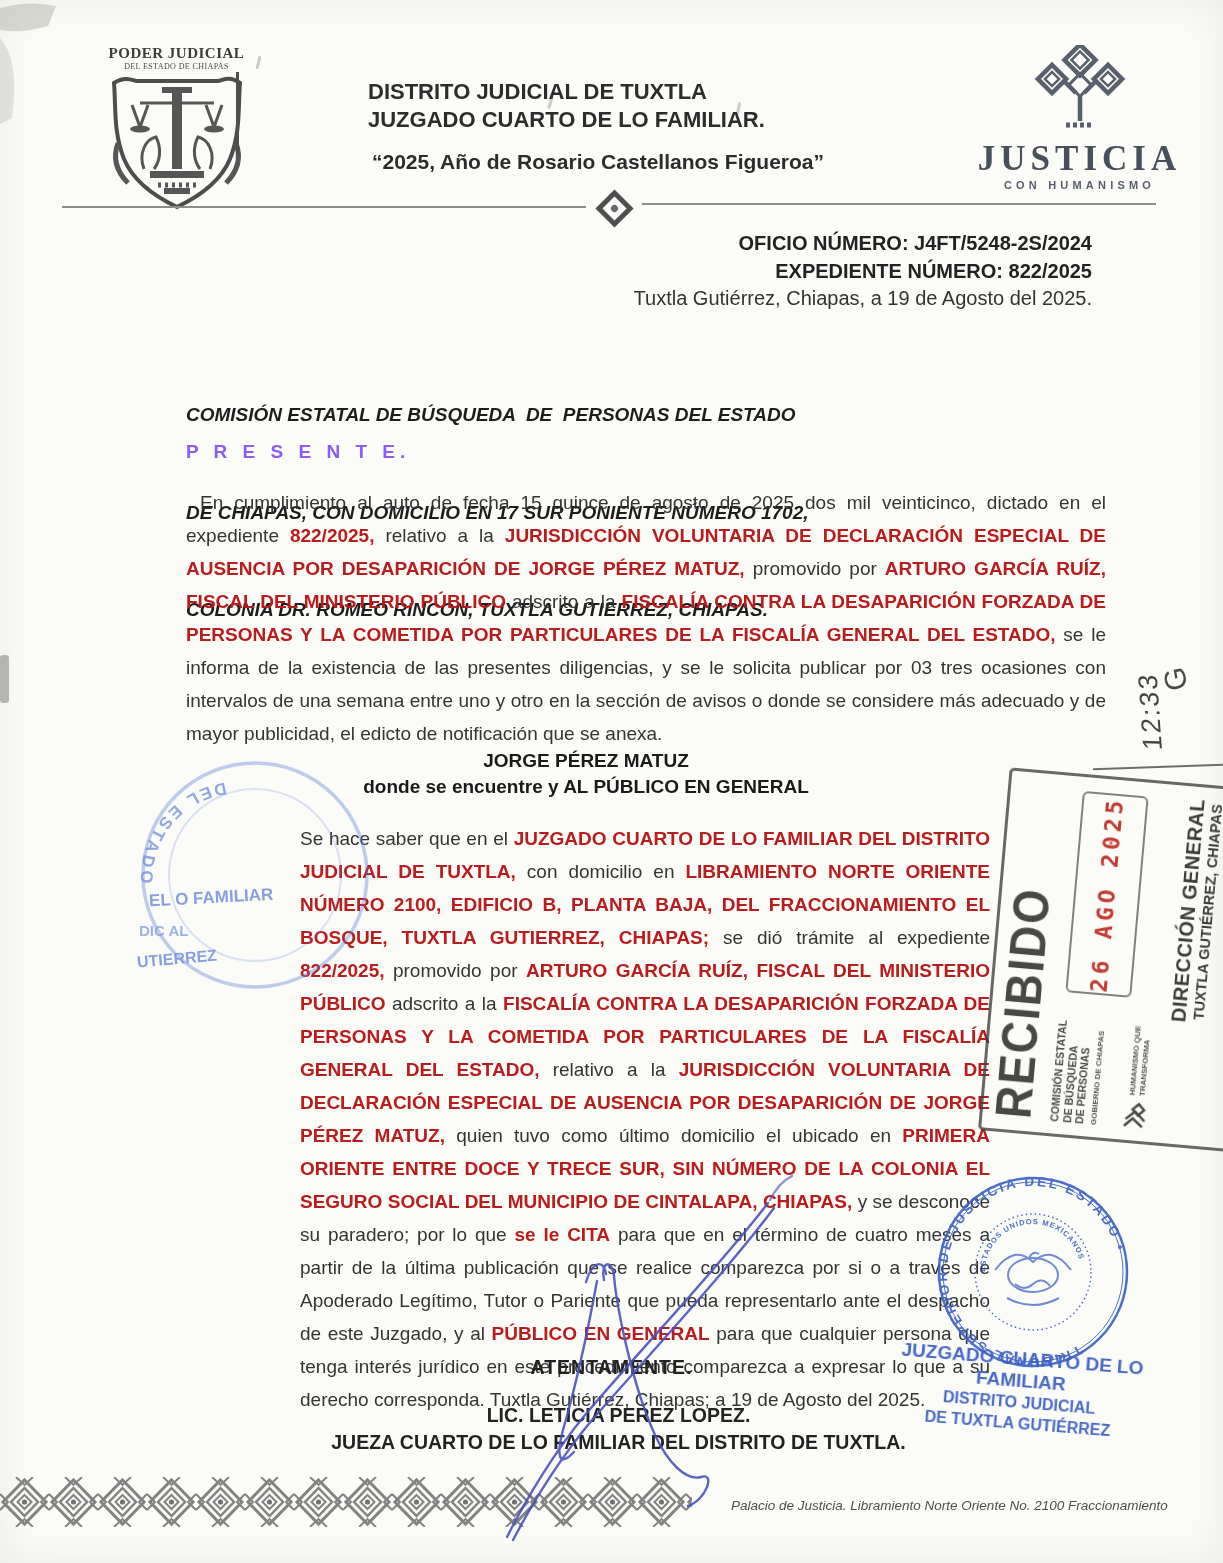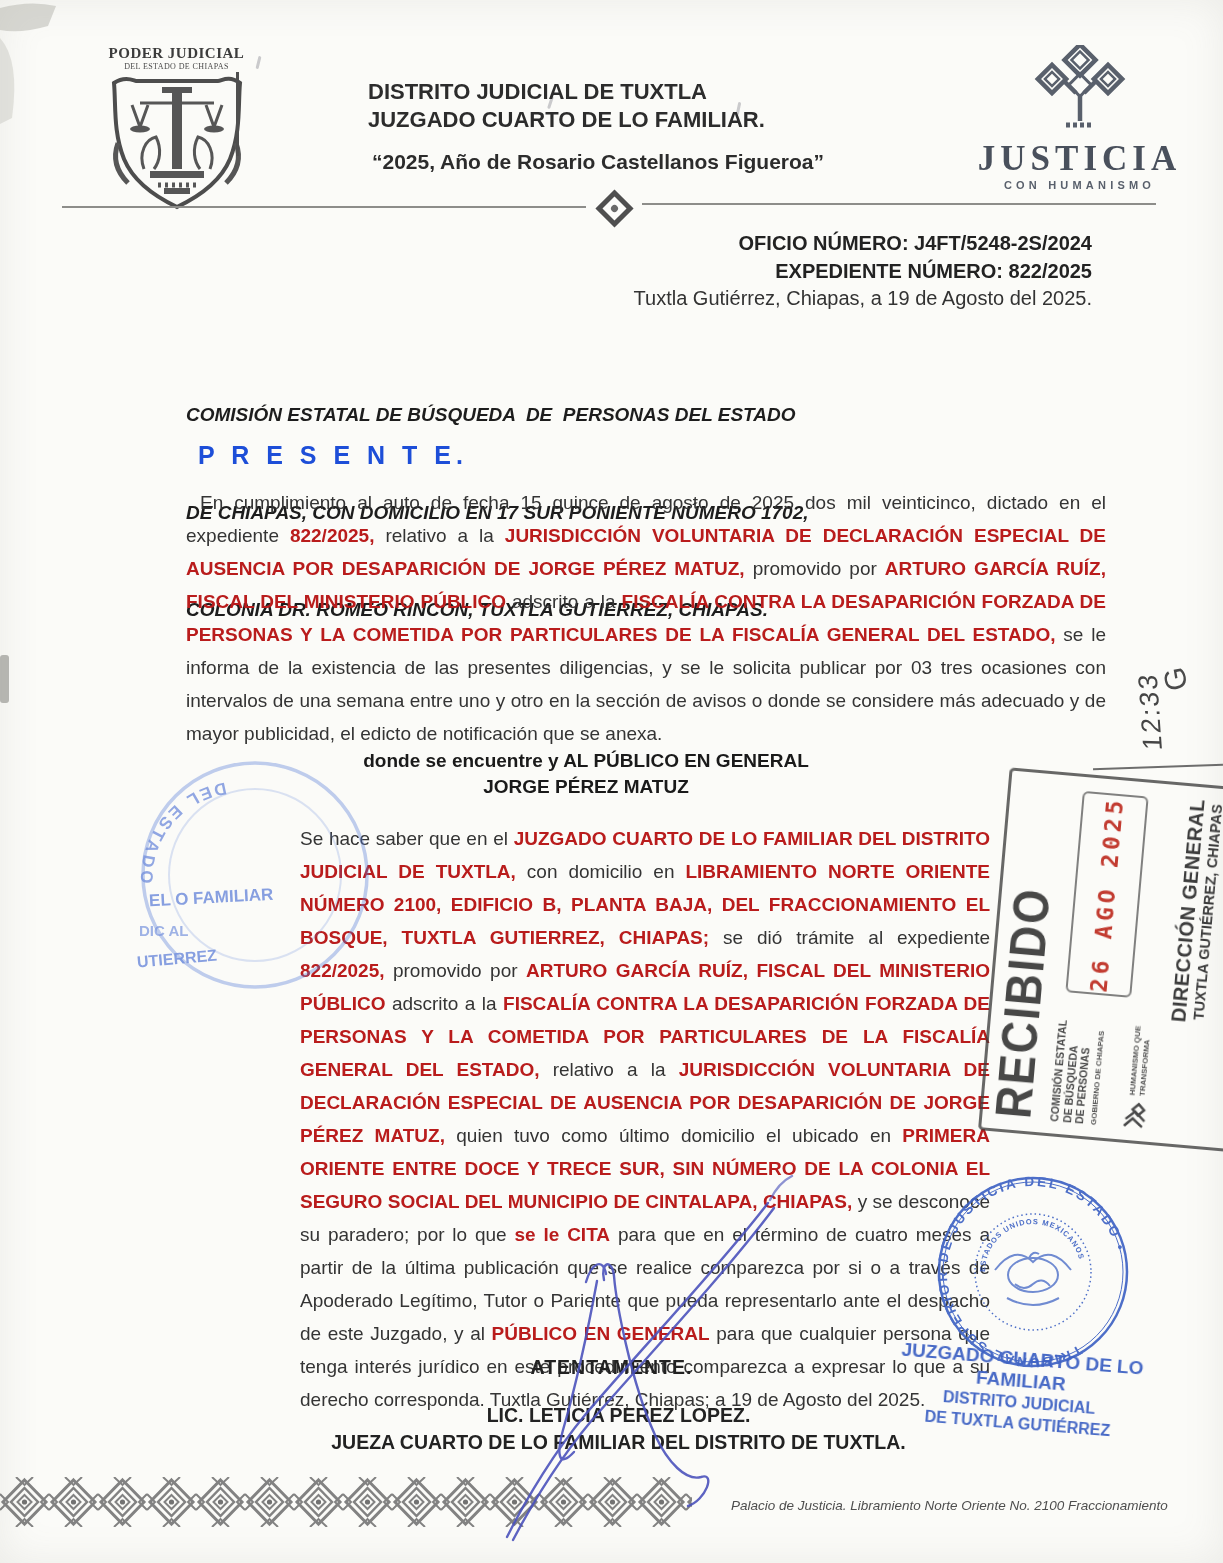--- a/index.html
+++ b/index.html
@@ -22,21 +22,21 @@
   .justicia{font-family:"Liberation Serif",serif;font-size:35px;letter-spacing:5px;color:#49505c;font-weight:600;}
   .justicia-sub{font-size:11px;letter-spacing:4.2px;color:#59606c;font-weight:700;}
   .rule{border-top:2px solid #8d8d8a;height:0;}
   .diamond{width:17px;height:17px;border:5px solid #4f4f4f;transform:rotate(45deg);background:#fcfcfa;}
   .diamond i{position:absolute;left:5px;top:5px;width:7px;height:7px;background:#6a6a6a;border-radius:50%;}
 
   .oficio{font-weight:700;font-size:20px;line-height:28px;color:#222;text-align:right;}
   .dateline{font-size:20px;color:#333;text-align:right;}
 
   .addr{font-weight:700;font-size:19px;line-height:32.5px;color:#1d1d1d;}
-  .salut{font-weight:700;font-size:25px;letter-spacing:5px;color:#1d4ed8;margin-left:12px;}
+  .salut{font-weight:700;font-size:19px;letter-spacing:5px;color:#8b5cf6;}
 
   .body-par{font-size:19px;line-height:33px;text-align:justify;}
   #par1{text-indent:14px;}
   .edict-head{font-weight:700;font-size:19px;line-height:26px;color:#1a1a1a;text-align:center;}
 
   .center-line{left:0;width:1223px;text-align:center;}
   .atent{font-weight:700;font-size:19.5px;letter-spacing:1px;color:#222;}
   .signer{font-weight:700;font-size:19.5px;color:#222;margin-left:7px;}
 
   .footer{font-size:13.5px;line-height:20.5px;color:#4e4e4e;}
@@ -157,22 +157,22 @@
   <div class="abs addr pre" style="left:186px;top:334px;">
     <div>COMISIÓN ESTATAL DE BÚSQUEDA  DE  PERSONAS DEL ESTADO</div>
     <div>DE CHIAPAS, CON DOMICILIO EN 17 SUR PONIENTE NÚMERO 1702,</div>
     <div>COLONIA DR. ROMEO RINCON, TUXTLA GUTIERREZ, CHIAPAS.</div>
   </div>
   <div class="abs salut" style="left:186px;top:441px;">P R E S E N T E.</div>
 
   <div id="par1" class="abs body-par" style="left:186px;top:486px;width:920px;"><span class="seg">En cumplimiento al auto de fecha 15 quince de agosto de 2025 dos mil veinticinco, dictado en el expediente </span><span class="seg b">822/2025,</span><span class="seg"> relativo a la </span><span class="seg b">JURISDICCIÓN VOLUNTARIA DE DECLARACIÓN ESPECIAL DE AUSENCIA POR DESAPARICIÓN DE JORGE PÉREZ MATUZ,</span><span class="seg"> promovido por </span><span class="seg b">ARTURO GARCÍA RUÍZ, FISCAL DEL MINISTERIO PÚBLICO</span><span class="seg"> adscrito a la </span><span class="seg b">FISCALÍA CONTRA LA DESAPARICIÓN FORZADA DE PERSONAS Y LA COMETIDA POR PARTICULARES DE LA FISCALÍA GENERAL DEL ESTADO,</span><span class="seg"> se le informa de la existencia de las presentes diligencias, y se le solicita publicar por 03 tres ocasiones con intervalos de una semana entre uno y otro en la sección de avisos o donde se considere más adecuado y de mayor publicidad, el edicto de notificación que se anexa.</span></div>
 
   <div class="abs edict-head" style="left:186px;top:748px;width:800px;">
+    <div>JORGE PÉREZ MATUZ</div>
     <div>donde se encuentre y AL PÚBLICO EN GENERAL</div>
-    <div>JORGE PÉREZ MATUZ</div>
   </div>
 
   <div class="abs body-par" style="left:300px;top:822px;width:690px;"><span class="seg">Se hace saber que en el </span><span class="seg b">JUZGADO CUARTO DE LO FAMILIAR DEL DISTRITO JUDICIAL DE TUXTLA,</span><span class="seg"> con domicilio en </span><span class="seg b">LIBRAMIENTO NORTE ORIENTE NÚMERO 2100, EDIFICIO B, PLANTA BAJA, DEL FRACCIONAMIENTO EL BOSQUE, TUXTLA GUTIERREZ, CHIAPAS;</span><span class="seg"> se dió trámite al expediente </span><span class="seg b">822/2025,</span><span class="seg"> promovido por </span><span class="seg b">ARTURO GARCÍA RUÍZ, FISCAL DEL MINISTERIO PÚBLICO</span><span class="seg"> adscrito a la </span><span class="seg b">FISCALÍA CONTRA LA DESAPARICIÓN FORZADA DE PERSONAS Y LA COMETIDA POR PARTICULARES DE LA FISCALÍA GENERAL DEL ESTADO,</span><span class="seg"> relativo a la </span><span class="seg b">JURISDICCIÓN VOLUNTARIA DE DECLARACIÓN ESPECIAL DE AUSENCIA POR DESAPARICIÓN DE JORGE PÉREZ MATUZ,</span><span class="seg"> quien tuvo como último domicilio el ubicado en </span><span class="seg b">PRIMERA ORIENTE ENTRE DOCE Y TRECE SUR, SIN NÚMERO DE LA COLONIA EL SEGURO SOCIAL DEL MUNICIPIO DE CINTALAPA, CHIAPAS,</span><span class="seg"> y se desconoce su paradero; por lo que </span><span class="seg b">se le CITA</span><span class="seg"> para que en el término de cuatro meses a partir de la última publicación que se realice comparezca por si o a través de Apoderado Legítimo, Tutor o Pariente que pueda representarlo ante el despacho de este Juzgado, y al </span><span class="seg b">PÚBLICO EN GENERAL</span><span class="seg"> para que cualquier persona que tenga interés jurídico en este procedimiento comparezca a expresar lo que a su derecho corresponda. Tuxtla Gutiérrez, Chiapas; a 19 de Agosto del 2025.</span></div>
 
   <div class="abs center-line atent" style="top:1356px;">ATENTAMENTE.</div>
   <div class="abs center-line signer" style="top:1404px;">LIC. LETICIA PEREZ LOPEZ.</div>
   <div class="abs center-line signer" style="top:1431px;">JUEZA CUARTO DE LO FAMILIAR DEL DISTRITO DE TUXTLA.</div>
 
   <div class="abs footer pre" style="left:731px;top:1455px;">
     <div>Palacio de Justicia. Libramiento Norte Oriente No. 2100 Fraccionamiento</div>

